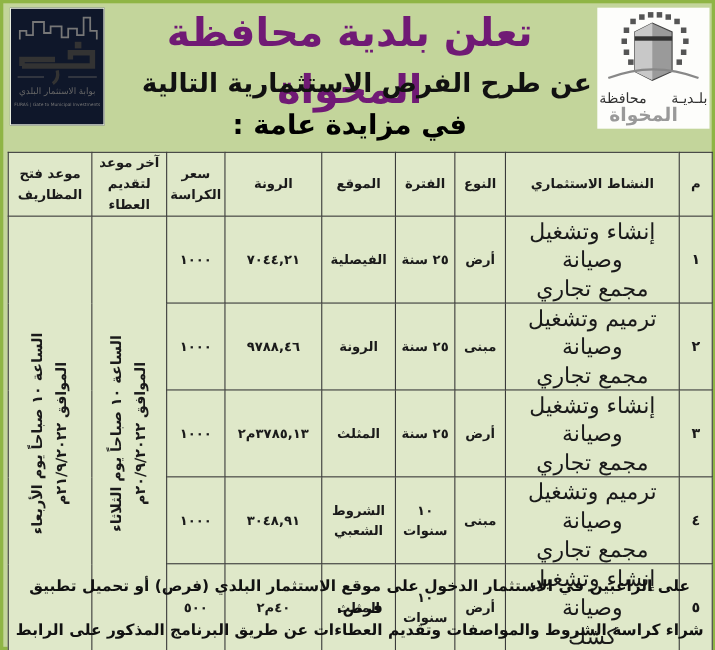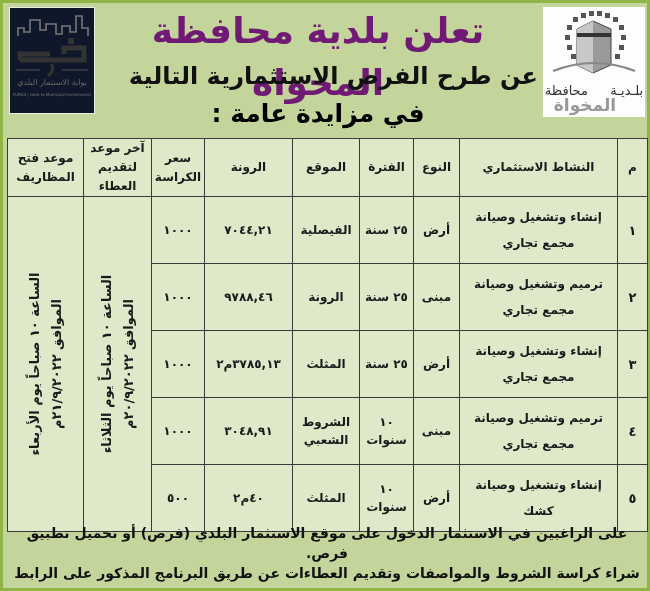--- a/index.html
+++ b/index.html
@@ -40,21 +40,21 @@
   }
   table.grid td, table.grid th {
     border:1px solid #3a3a3a; padding:0; text-align:center; vertical-align:middle;
     color:#1a1a1a;
   }
   table.grid th {
     font-size:12px; font-weight:bold; height:50px; line-height:19px;
   }
   table.grid tr.row td { height:66px; }
   td.num { font-size:13px; font-weight:bold; }
-  td.activity { font-size:12px; font-weight:bold; line-height:26px; }
+  td.activity { font-size:20px; font-weight:normal; line-height:26px; }
   td.cell { font-size:12px; font-weight:bold; line-height:18px;margin-top:36px; }
   td.vert { position:relative; }
   .vtext {
     position:absolute; left:50%; top:50%;
     transform:translate(-50%,-50%) rotate(-90deg);
     white-space:nowrap; font-size:13px; font-weight:bold; line-height:22px;
     direction:rtl; text-align:center; width:300px;
   }
   .footer {
     position:absolute; left:4px; top:520px; width:640px; direction:rtl;

